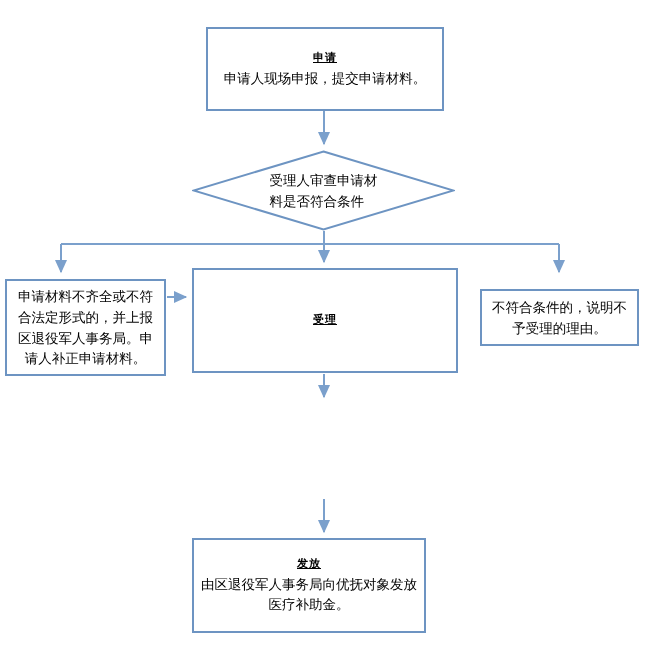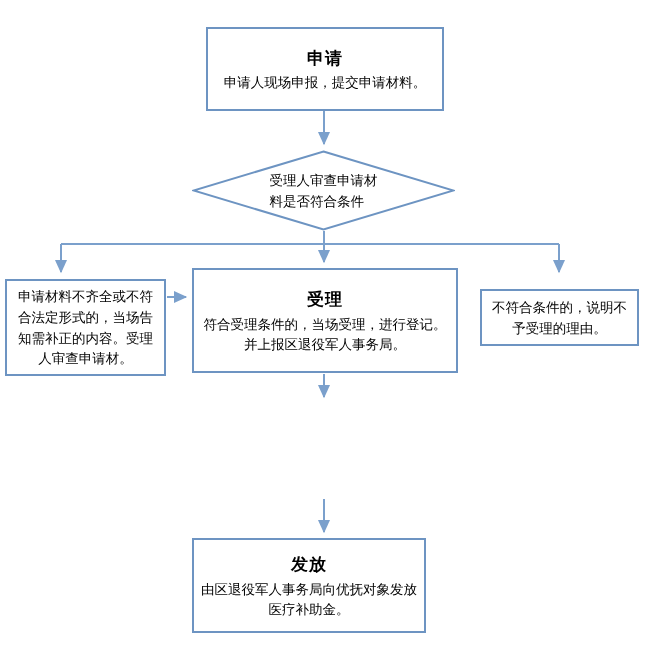--- a/index.html
+++ b/index.html
@@ -33,24 +33,25 @@
     display: flex;
     flex-direction: column;
     align-items: center;
     justify-content: center;
     text-align: center;
     color: #000000;
     padding: 2px 6px;
   }
   .node .title {
     font-weight: bold;
-    font-size: 17px;
+    font-size: 11px;
     line-height: 1.45;
     letter-spacing: 1px;
     margin-bottom: 2px;
+    text-decoration: underline;
   }
   .node .body {
     font-size: 13.5px;
     line-height: 1.5;
     letter-spacing: 0px;
   }
   
   #node-apply      { left: 206px; top: 27px;  width: 238px; height: 84px; }
   #node-accept     { left: 192px; top: 268px; width: 266px; height: 105px; }
   #node-supplement { left: 5px;   top: 279px; width: 161px; height: 97px; }
@@ -143,26 +144,25 @@
 
   <div id="node-decision">
     <svg viewBox="0 0 263 81" xmlns="http://www.w3.org/2000/svg">
       <polygon points="131.5,1.5 261.5,40.5 131.5,79.5 1.5,40.5" fill="#ffffff" stroke="#6d94c2" stroke-width="2"></polygon>
     </svg>
     <div class="diamond-text" style="white-space: pre-line;">受理人审查申请材
 料是否符合条件</div>
   </div>
 
   <div class="node" id="node-supplement">
-    <div class="body">申请材料不齐全或不符合法定形式的，当场告知需补正的内容。受理人审查申请材。</div>
+    <div class="body">申请材料不齐全或不符合法定形式的，并上报区退役军人事务局。申请人补正申请材料。</div>
   </div>
 
   <div class="node" id="node-accept">
     <div class="title">受理</div>
-    <div class="body">符合受理条件的，当场受理，进行登记。并上报区退役军人事务局。</div>
   </div>
 
   <div class="node" id="node-reject">
     <div class="body">不符合条件的，说明不予受理的理由。</div>
   </div>
 
 
   <div class="node" id="node-issue">
     <div class="title">发放</div>
     <div class="body">由区退役军人事务局向优抚对象发放医疗补助金。</div>

